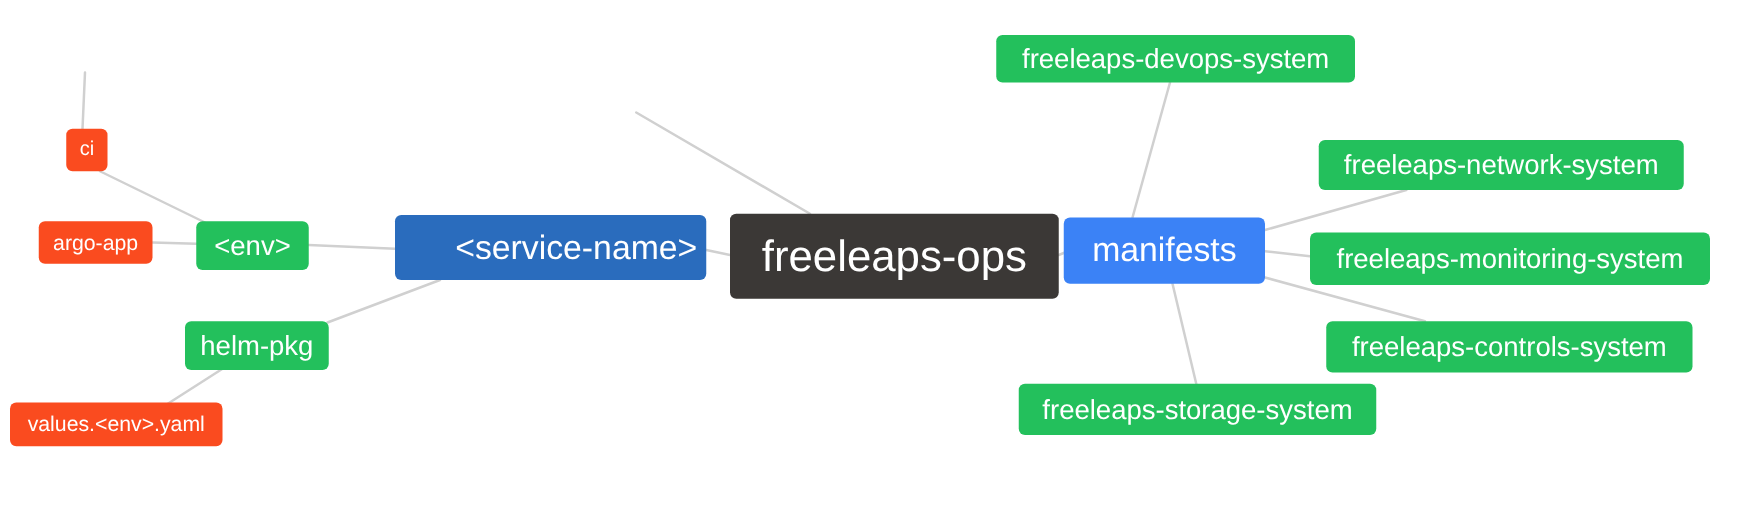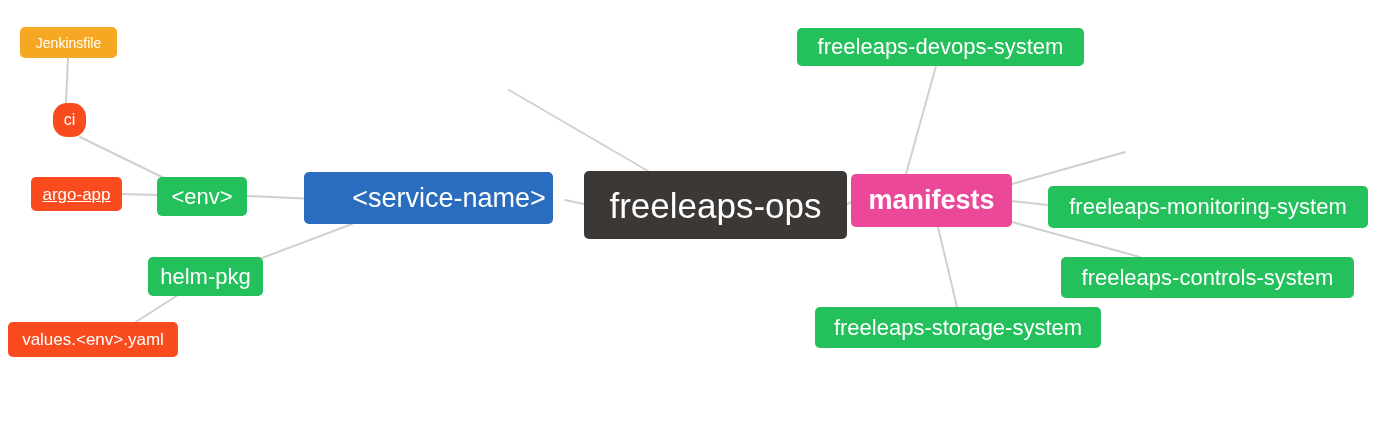--- a/index.html
+++ b/index.html
@@ -56,41 +56,41 @@
     <line x1="178" y1="295" x2="117" y2="334"></line>
     <line x1="509" y1="90" x2="648" y2="171"></line>
     <line x1="847" y1="204" x2="852" y2="202"></line>
     <line x1="936" y1="66" x2="906" y2="174"></line>
     <line x1="1012" y1="184" x2="1125" y2="152"></line>
     <line x1="1012" y1="201" x2="1048" y2="205"></line>
     <line x1="1012" y1="222" x2="1140" y2="257"></line>
     <line x1="938" y1="227" x2="957" y2="307"></line>
   </svg>
 
-  <div class="node" style="left: 20px; top: 27px; width: 97px; height: 31px; font-size: 14px; background-color: rgb(247, 168, 35);">Jenkinsfile</div>
 
-  <div class="node" style="left: 53px; top: 103px; width: 33px; height: 34px; font-size: 16px; background-color: rgb(250, 75, 31); border-radius: 14px;">ci</div>
+  <div class="node" style="left: 53px; top: 103px; width: 33px; height: 34px; font-size: 16px; background-color: rgb(250, 75, 31);">ci</div>
 
-  <div class="node" style="left: 31px; top: 177px; width: 91px; height: 34px; font-size: 17px; background-color: rgb(250, 75, 31); text-decoration: underline;">argo-app</div>
+  <div class="node" style="left: 31px; top: 177px; width: 91px; height: 34px; font-size: 17px; background-color: rgb(250, 75, 31);">argo-app</div>
 
   <div class="node" style="left: 157px; top: 177px; width: 90px; height: 39px; font-size: 22px; background-color: rgb(35, 192, 92);">&lt;env&gt;</div>
 
   <div class="node" style="left: 148px; top: 257px; width: 115px; height: 39px; font-size: 22px; background-color: rgb(35, 192, 92);">helm-pkg</div>
 
   <div class="node" style="left: 8px; top: 322px; width: 170px; height: 35px; font-size: 17px; background-color: rgb(250, 75, 31);">values.&lt;env&gt;.yaml</div>
 
 
-  <div class="node" style="left: 304px; top: 172px; width: 249px; height: 52px; font-size: 27px; background-color: rgb(42, 108, 189); padding-left: 45px;">&lt;service-name&gt;</div>
+  <div class="node" style="left: 316px; top: 172px; width: 249px; height: 52px; font-size: 27px; background-color: rgb(42, 108, 189); padding-left: 45px;">&lt;service-name&gt;</div>
 
   <div class="node" style="left: 584px; top: 171px; width: 263px; height: 68px; font-size: 35px; background-color: rgb(59, 56, 54);">freeleaps-ops</div>
 
-  <div class="node" style="left: 851px; top: 174px; width: 161px; height: 53px; font-size: 27px; background-color: #ec4899; font-weight: bold;">manifests</div>
+  <div class="node" style="left: 851px; top: 174px; width: 161px; height: 53px; font-size: 27px; background-color: #3b82f6;">manifests</div>
 
   <div class="node" style="left: 797px; top: 28px; width: 287px; height: 38px; font-size: 22px; background-color: rgb(35, 192, 92);">freeleaps-devops-system</div>
 
+  <div class="node" style="left: 1055px; top: 112px; width: 292px; height: 40px; font-size: 22px; background-color: rgb(35, 192, 92);">freeleaps-network-system</div>
 
   <div class="node" style="left: 1061px; top: 257px; width: 293px; height: 41px; font-size: 22px; background-color: rgb(35, 192, 92);">freeleaps-controls-system</div>
 
   <div class="node" style="left: 1048px; top: 186px; width: 320px; height: 42px; font-size: 22px; background-color: rgb(35, 192, 92);">freeleaps-monitoring-system</div>
 
   <div class="node" style="left: 815px; top: 307px; width: 286px; height: 41px; font-size: 22px; background-color: rgb(35, 192, 92);">freeleaps-storage-system</div>
 
 </div>
 
 </body></html>

